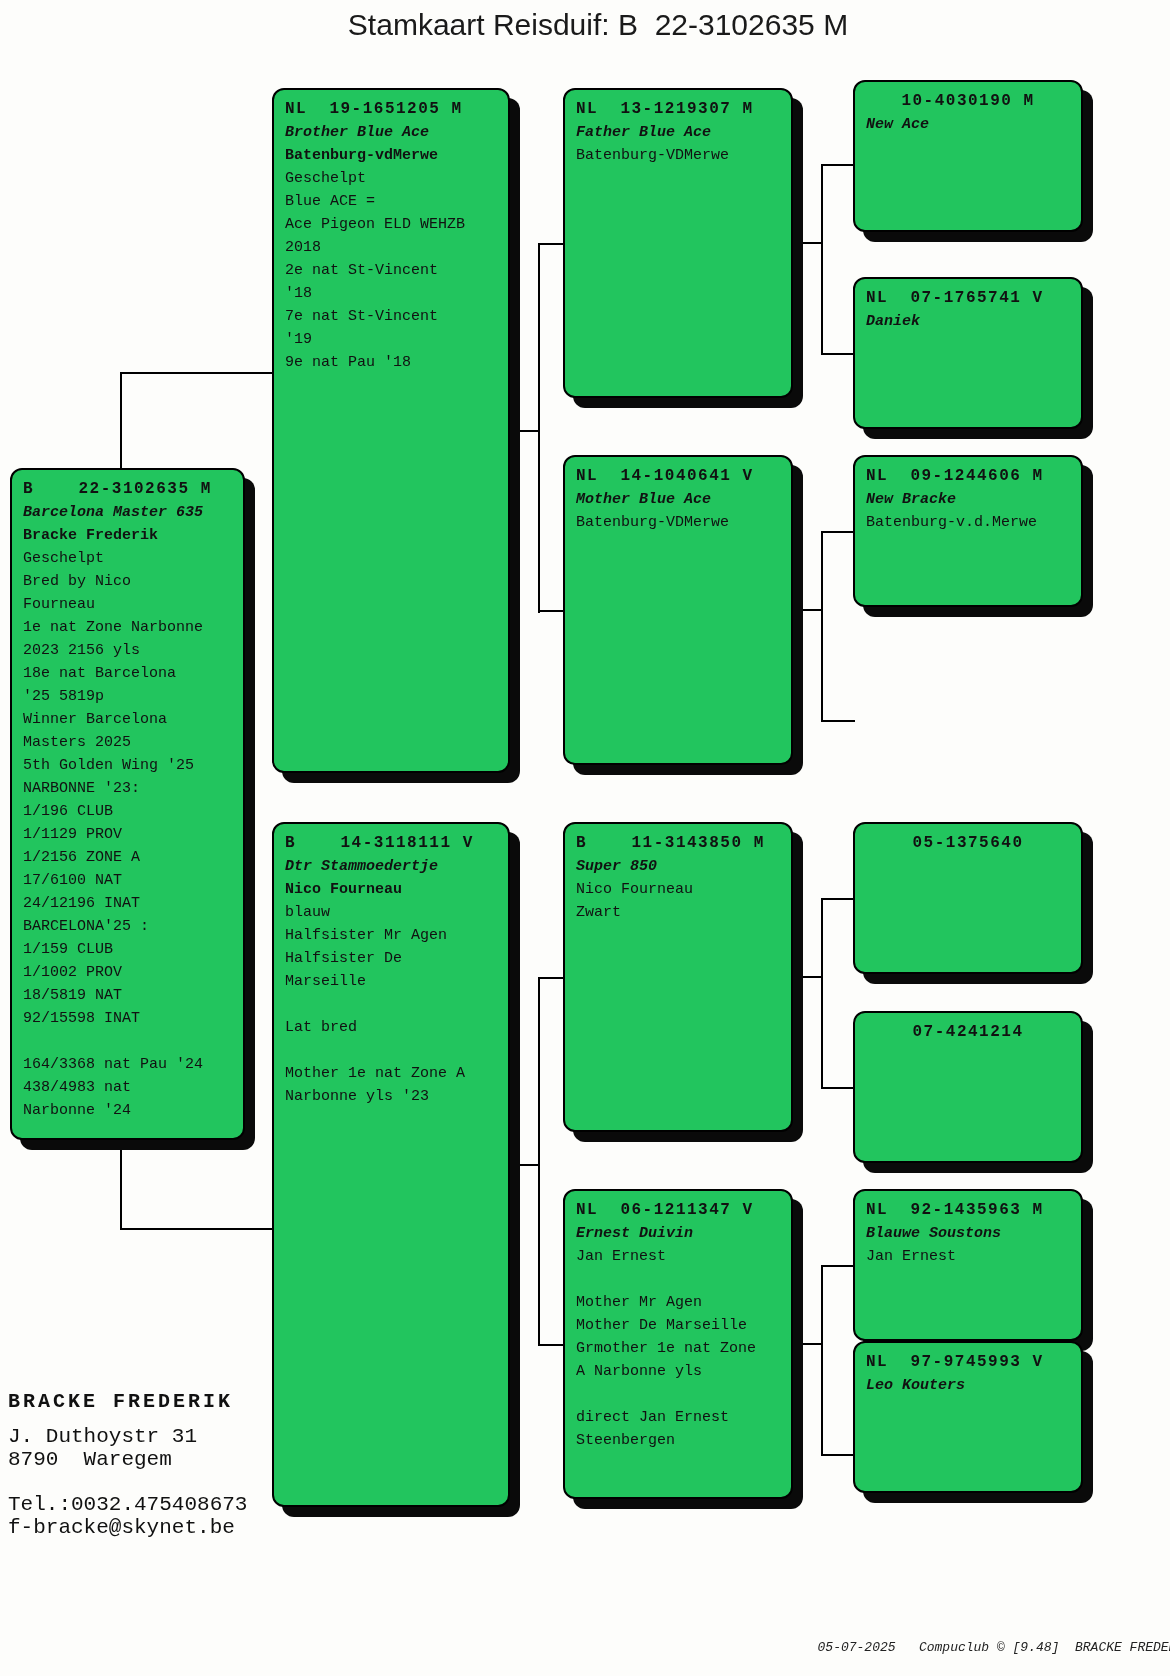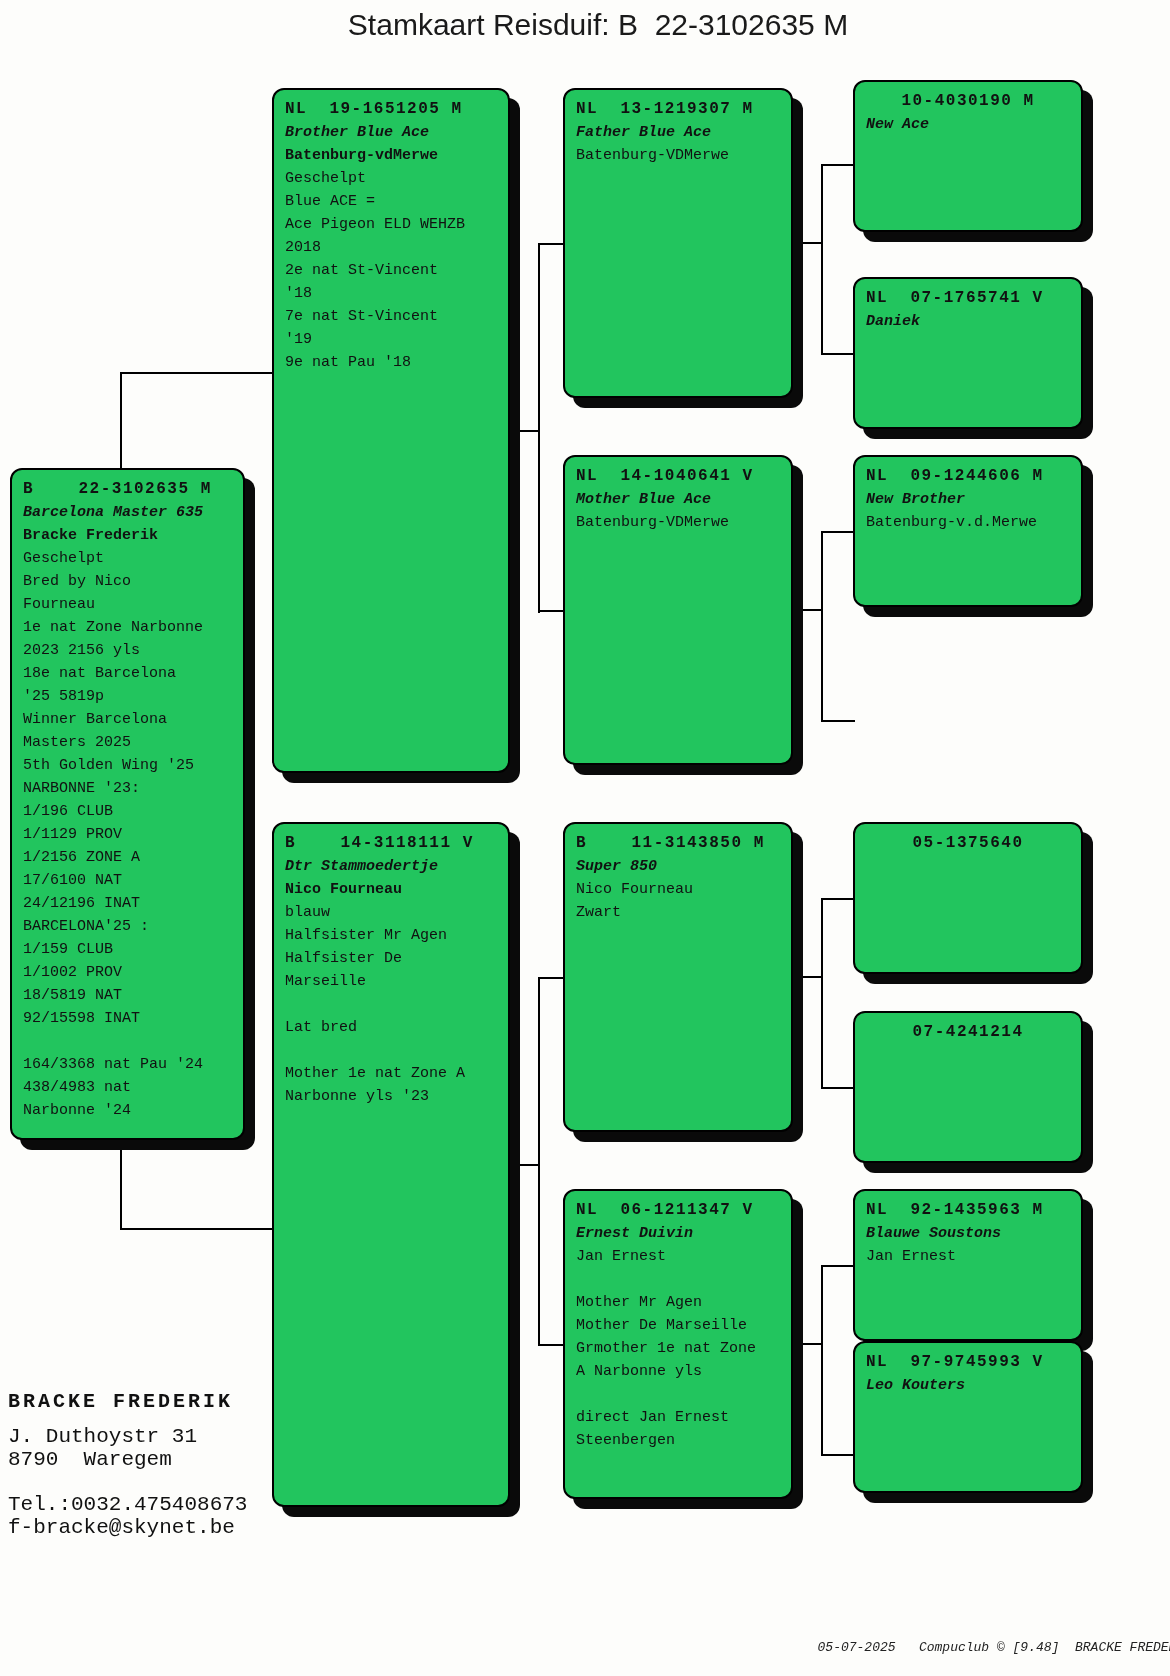--- a/index.html
+++ b/index.html
@@ -180,21 +180,21 @@
   <div class="pbox" style="left:853px;top:80px;width:230px;height:152px">
       <div class="ln ringc">10-4030190 M</div>
       <div class="ln name">New Ace</div>
     </div>
   <div class="pbox" style="left:853px;top:277px;width:230px;height:152px">
       <div class="ln ring">NL  07-1765741 V</div>
       <div class="ln name">Daniek</div>
     </div>
   <div class="pbox" style="left:853px;top:455px;width:230px;height:152px">
       <div class="ln ring">NL  09-1244606 M</div>
-      <div class="ln name">New Brother</div>
+      <div class="ln name">New Bracke</div>
       <div class="ln plain">Batenburg-v.d.Merwe</div>
     </div>
   <div class="pbox" style="left:853px;top:822px;width:230px;height:152px">
       <div class="ln ringc">05-1375640</div>
     </div>
   <div class="pbox" style="left:853px;top:1011px;width:230px;height:152px">
       <div class="ln ringc">07-4241214</div>
     </div>
   <div class="pbox" style="left:853px;top:1189px;width:230px;height:152px">
       <div class="ln ring">NL  92-1435963 M</div>

